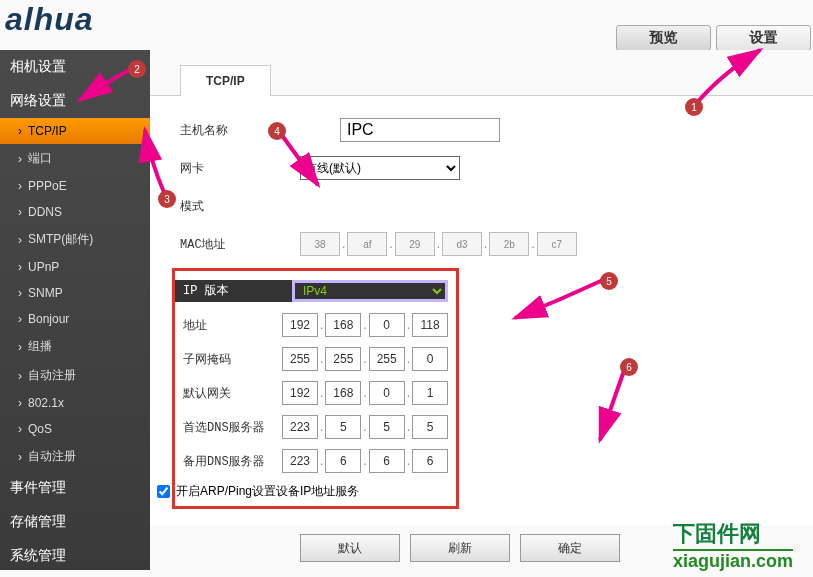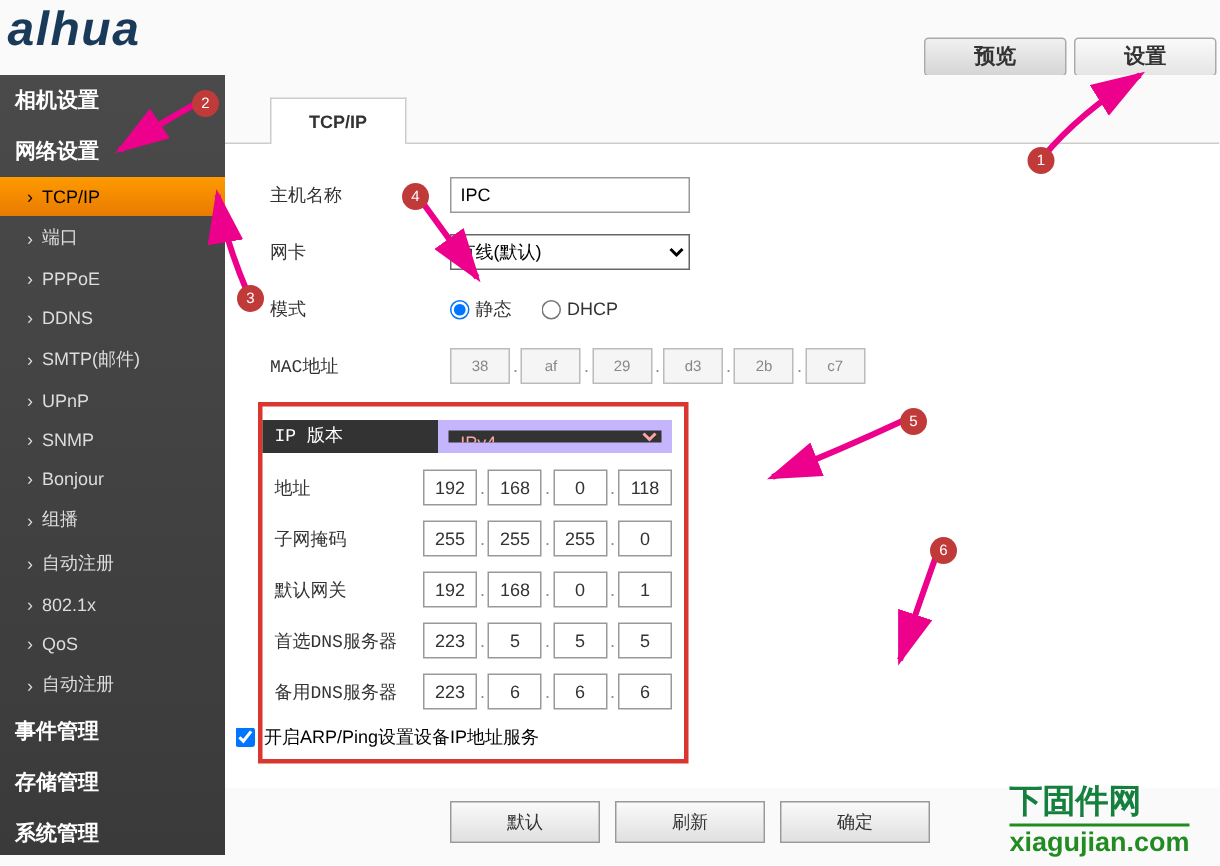--- a/index.html
+++ b/index.html
@@ -68,21 +68,21 @@
       height: 520px;
     }
     .sidebar {
       width: 150px;
       background: linear-gradient(#4a4a4a,#3a3a3a);
       color: #ddd;
     }
     .side-group {
       padding: 8px 10px;
       font-size: 14px;
-      font-weight: bold;
+      font-weight: normal;
       color: #fff;
       cursor: pointer;
     }
     .side-item {
       padding: 6px 10px 6px 18px;
       font-size: 12px;
       color: #ddd;
       cursor: pointer;
       display: flex;
       align-items: center;
@@ -132,21 +132,22 @@
     .form-label {
       width: 120px;
       color: #333;
       font-family: Liberation Mono, monospace;
     }
     .text-input {
       width: 160px;
       height: 24px;
       border: 1px solid #999;
       padding: 2px 6px;
-      font-size: 12px;
+      font-size: 16px;
+      margin-left: 40px;
     }
     .select {
       width: 160px;
       height: 24px;
       border: 1px solid #666;
       font-size: 12px;
       background: #fff;
     }
     .radio-group {
       display: flex;
@@ -185,22 +186,22 @@
       padding: 6px 8px 6px 0;
       margin-left: -8px;
       width: 287px;
     }
     .highlight-box .form-row { margin-bottom: 6px; }
     .highlight-box .form-label { width: 120px; padding-left: 8px;}
     .small-select {
       width: 160px;
       height: 22px;
       background: #333;
-      border: 7px solid #c4b5fd;
-      color: #fca5a5;
+      border: 3px solid #c4b5fd;
+      color: #84cc16;
       font-size: 12px;
       padding: 0 4px;
     }
     .checkbox-row {
       display: flex;
       align-items: center;
       gap: 6px;
       margin-top: 8px;
       margin-left: -18px;
     }
@@ -302,30 +303,20 @@
       <div class="form-row">
         <span class="form-label">主机名称</span>
         <input type="text" class="text-input" value="IPC" style="">
       </div>
       <div class="form-row">
         <span class="form-label">网卡</span>
         <select class="select"><option>有线(默认)</option></select>
       </div>
       <div class="form-row">
         <span class="form-label">模式</span>
-        <div class="radio-group">
-          <label class="radio-label">
-              <input type="radio" checked="" style=""> 
-              <span>静态</span>
-            </label>
-          <label class="radio-label">
-              <input type="radio" style=""> 
-              <span>DHCP</span>
-            </label>
-        </div>
       </div>
       <div class="form-row">
         <span class="form-label">MAC地址</span>
         <div class="mac-group">
           <input class="mac-seg" readonly="" value="38" style="">
             <span class="mac-sep">.</span>
           <input class="mac-seg" readonly="" value="af" style="">
             <span class="mac-sep">.</span>
           <input class="mac-seg" readonly="" value="29" style="">
             <span class="mac-sep">.</span>

